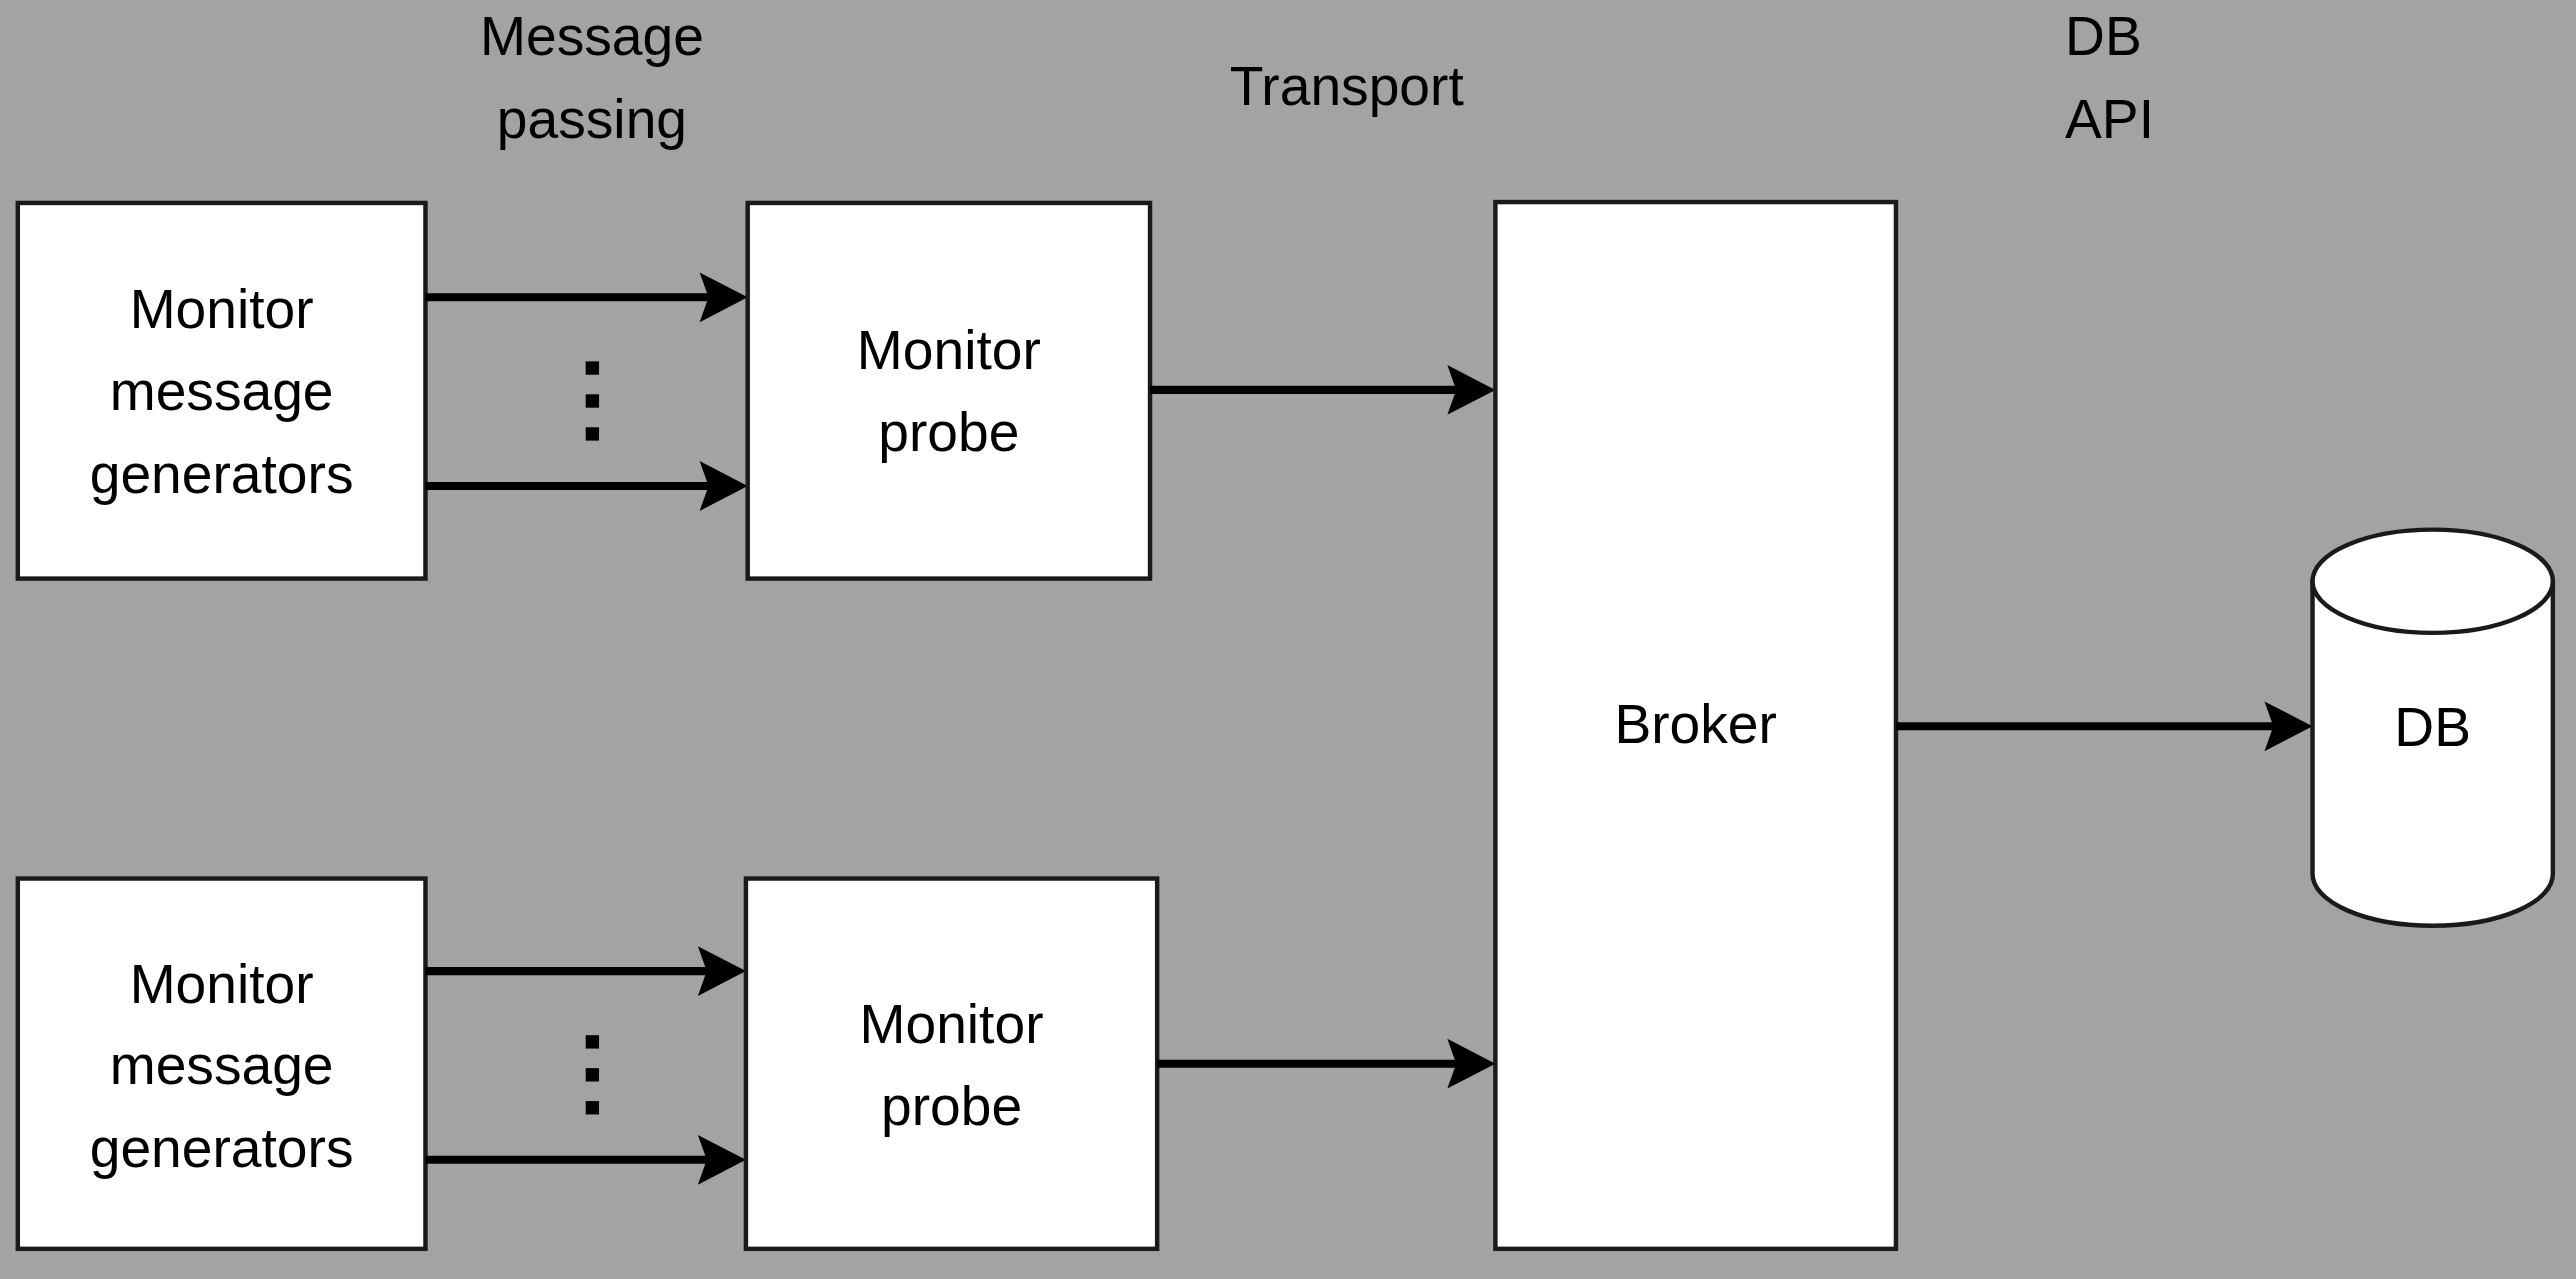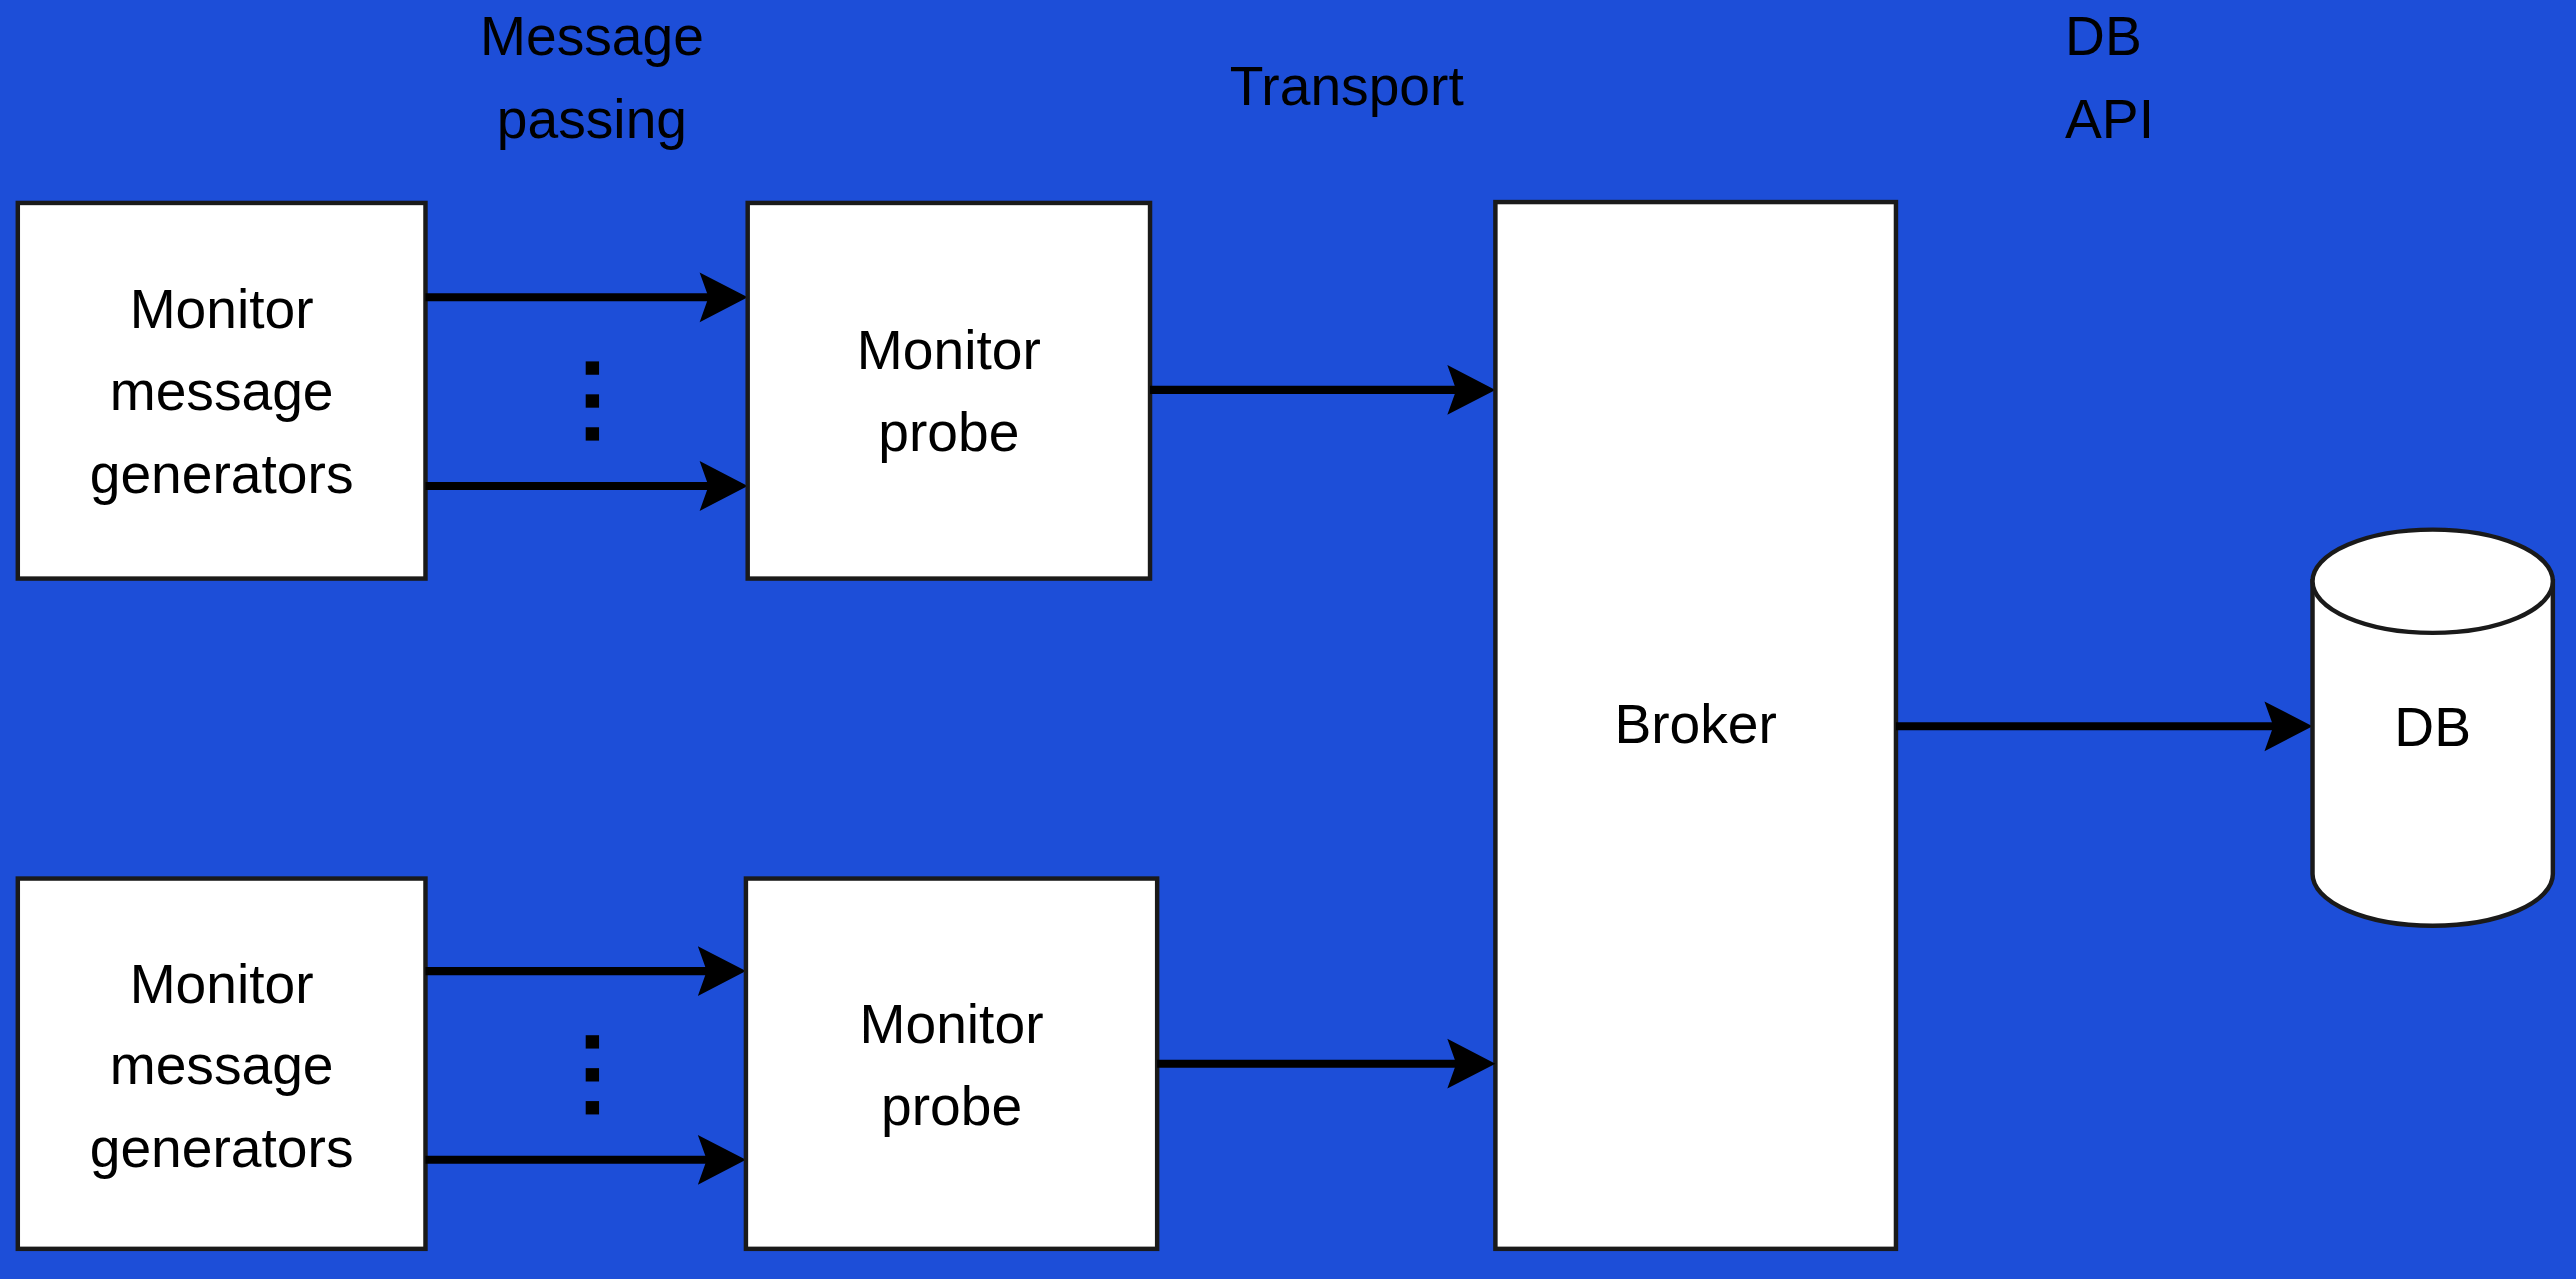--- a/index.html
+++ b/index.html
@@ -7,21 +7,21 @@
     padding: 0;
     background: #ffffff;
   }
   body {
     font-family: "Liberation Sans", sans-serif;
   }
   #diagram-root {
     position: relative;
     width: 2576px;
     height: 1280px;
-    background: #1d4ed8;
+    background: #a3a3a3;
     overflow: hidden;
   }
   #diagram-svg {
     position: absolute;
     left: 0;
     top: 0;
     width: 2576px;
     height: 1280px;
   }
   .node-box {

